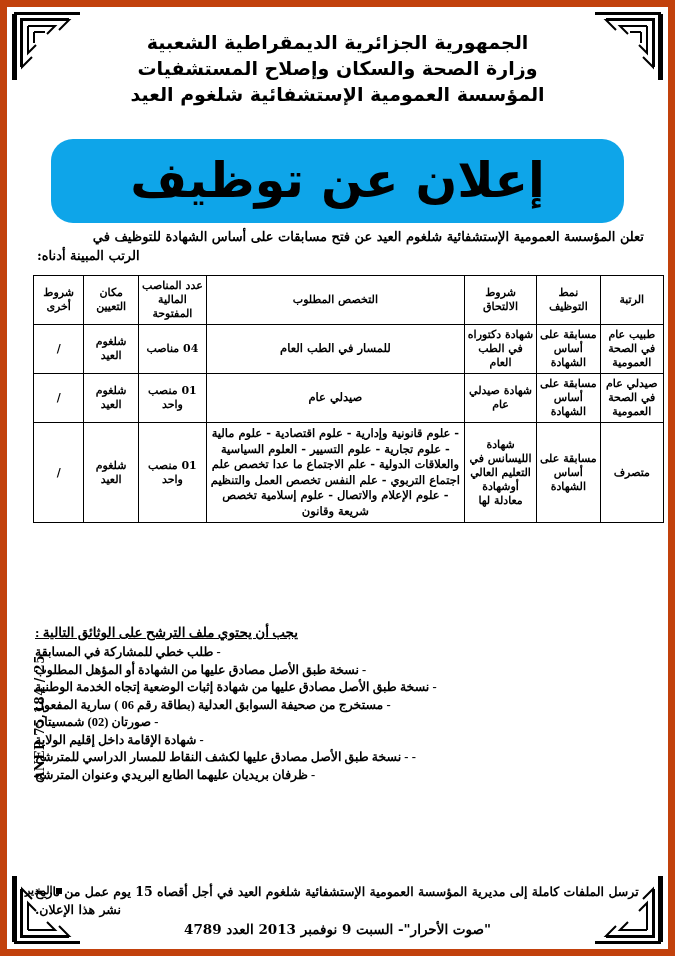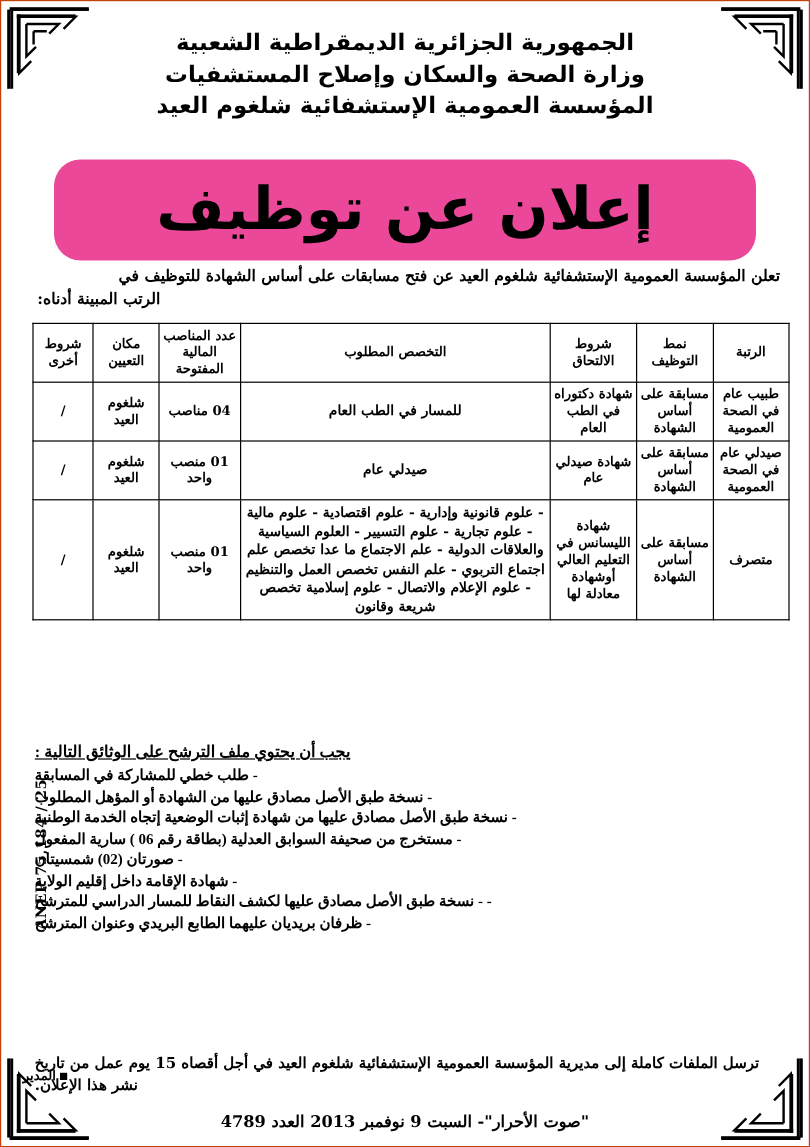--- a/index.html
+++ b/index.html
@@ -18,21 +18,21 @@
     overflow: hidden;
   }
 
   
   #page {
     position: absolute;
     inset: 0;
     width: 675px;
     height: 956px;
     background: #fff;
-    border: 1px solid #c2410c;
+    border: 7px solid #c2410c;
   }
 
   
   #sheet {
     position: absolute;
     top: 4px; left: 4px; right: 4px; bottom: 4px;
     background: #fff;
     overflow: hidden;
   }
 
@@ -65,21 +65,21 @@
     direction: rtl;
   }
 
   
   #banner {
     position: absolute;
     top: 128px;
     left: 40px;
     right: 40px;
     height: 84px;
-    background: #ec4899;
+    background: #0ea5e9;
     border-radius: 22px;
     display: flex;
     align-items: center;
     justify-content: center;
   }
   #banner-text {
     font-family: "DejaVu Sans", sans-serif;
     font-weight: 700;
     font-size: 49px;
     line-height: 56px;

